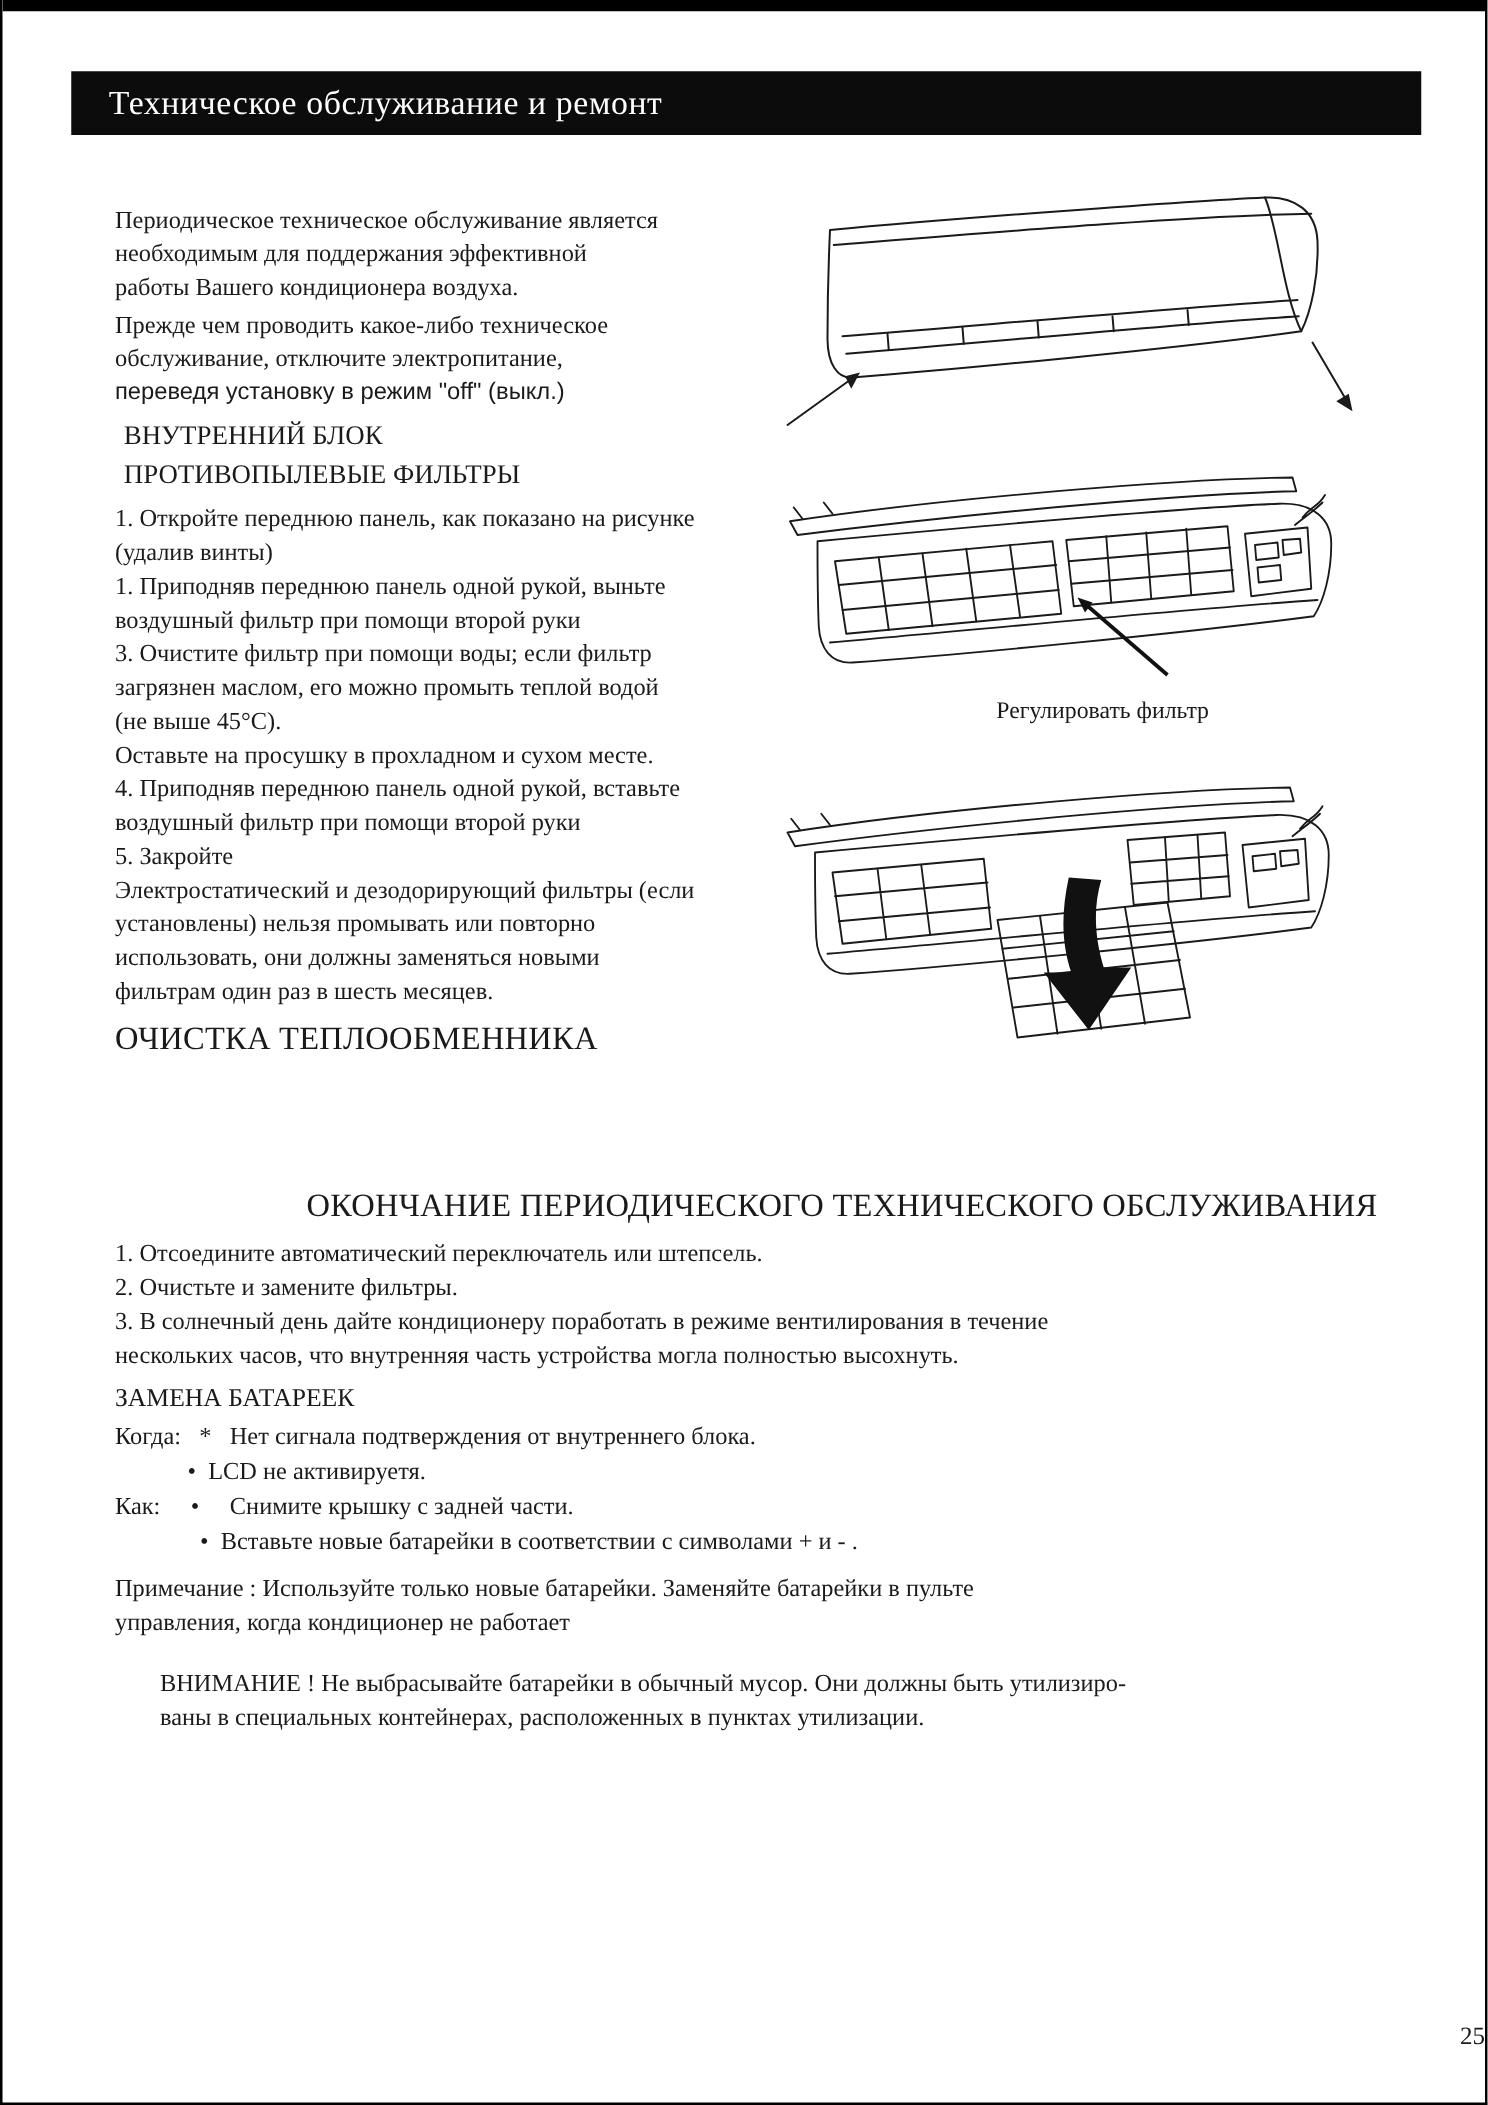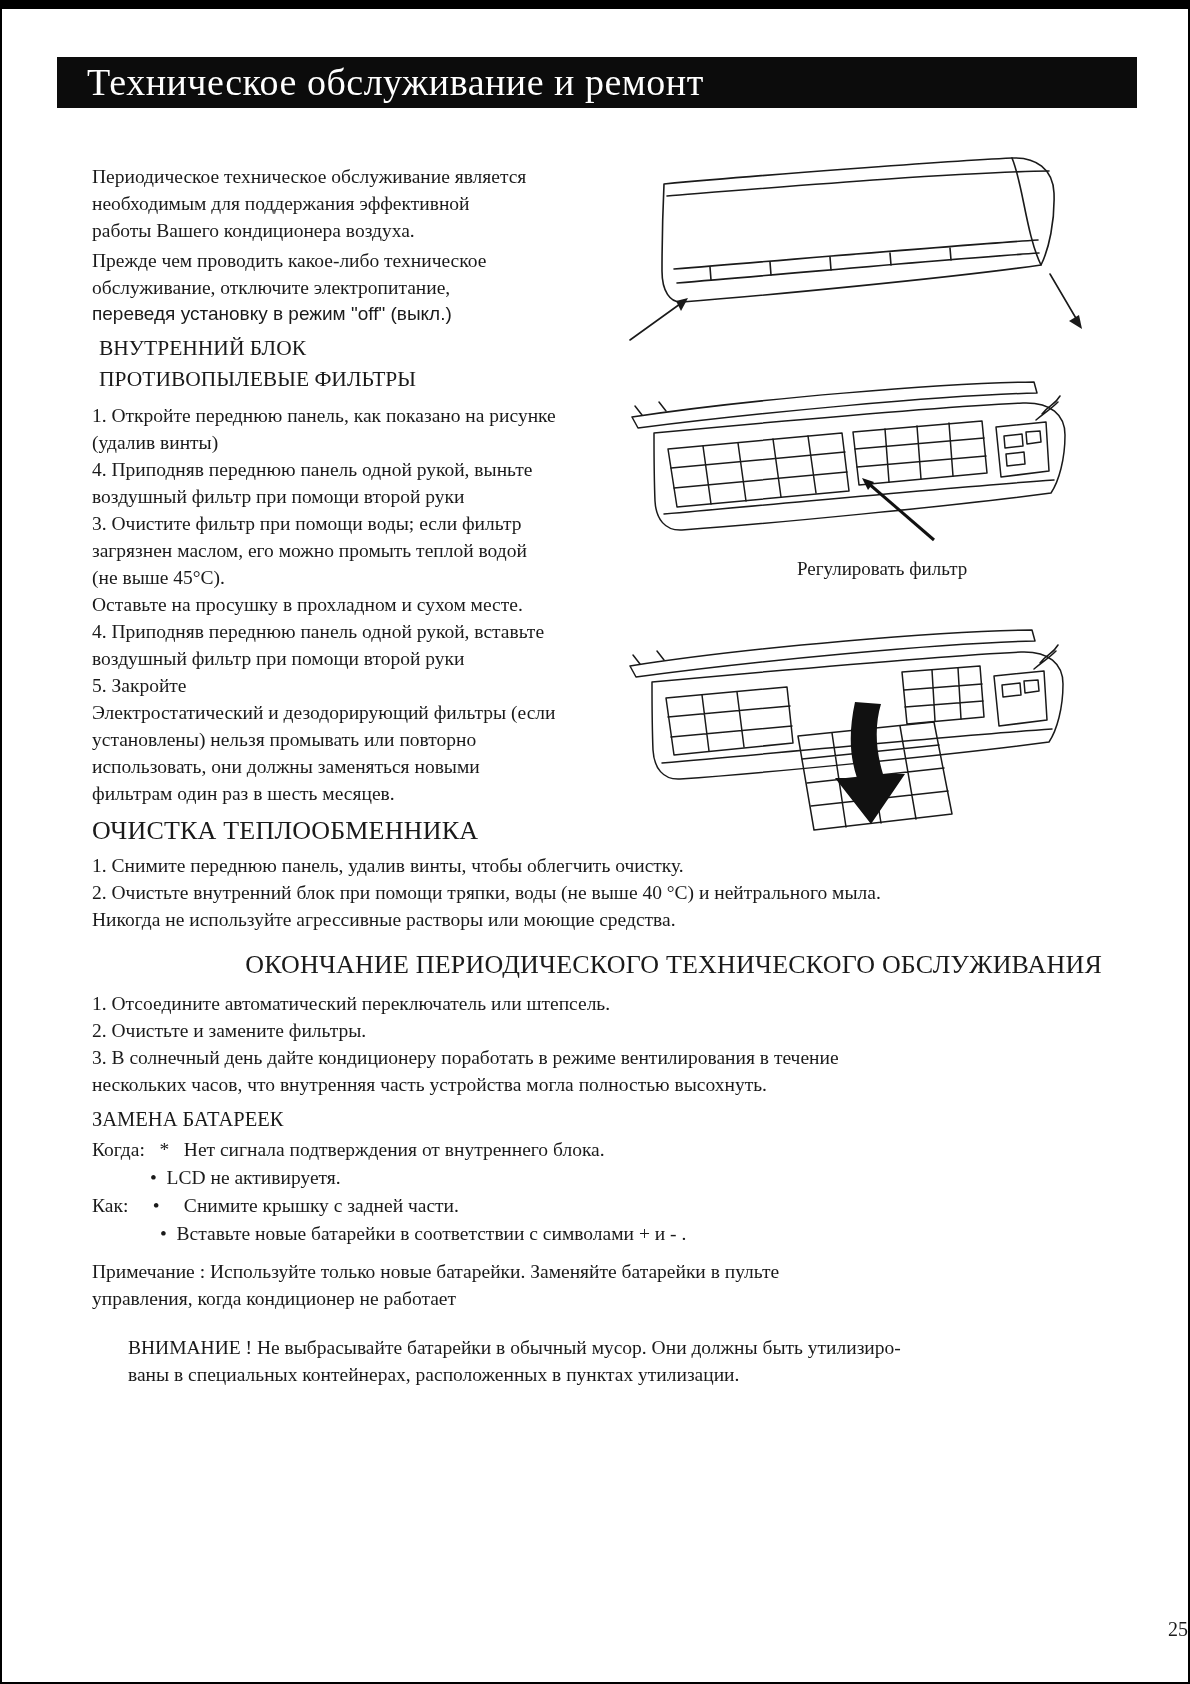--- a/index.html
+++ b/index.html
@@ -8,21 +8,21 @@
     position:relative; width:1190px; height:1684px; margin:0 auto;
     background:#ffffff; color:#1a1a1a;
     font-family:"Liberation Serif", serif;
     overflow:hidden;
     border-left:2px solid #000; border-right:2px solid #000; border-bottom:2px solid #000;
   }
   .abs { position:absolute; }
   .top-strip { position:absolute; top:0; left:0; width:100%; height:9px; background:#000; }
   .header-bar {
     position:absolute; left:55px; top:57px; width:1080px; height:51px;
-    background:#0c0c0c; color:#ffffff; font-size:38px; line-height:50px;
+    background:#0c0c0c; color:#ffffff; font-size:27px; line-height:50px;
     padding-left:30px; letter-spacing:0.5px;
   }
   .pre { white-space:pre-line; }
   .body-text { font-size:19.5px; line-height:27px; }
   .sans { font-family:"Liberation Sans", sans-serif; font-size:19px; line-height:26px; }
   .h-sub { font-size:21.5px; line-height:31px; white-space:pre-line; }
   .h-big { font-size:26px; line-height:30px; letter-spacing:0.2px; }
   .batt-line { font-size:19.5px; line-height:28px; white-space:pre-wrap; }
   .caption { font-size:19px; }
   .pagenum { position:absolute; left:0; right:0; top:1618px; text-align:right; font-size:20px; }
@@ -59,21 +59,21 @@
       <polygon points="462,181 459,167 449,173" fill="#1a1a1a"></polygon>
     </svg>
   </div>
 
   <div class="abs h-sub" style="left:97px; top:333px; width:420px;">ВНУТРЕННИЙ БЛОК
 ПРОТИВОПЫЛЕВЫЕ ФИЛЬТРЫ</div>
 
   <div class="abs" style="left:90px; top:402px; width:565px;">
     <div class="body-text pre">1. Откройте переднюю панель, как показано на рисунке
 (удалив винты)</div>
-    <div class="body-text pre">4. Приподняв переднюю панель одной рукой, выньте
+    <div class="body-text pre">1. Приподняв переднюю панель одной рукой, выньте
 воздушный фильтр при помощи второй руки</div>
     <div class="body-text pre">3. Очистите фильтр при помощи воды; если фильтр
 загрязнен маслом, его можно промыть теплой водой
 (не выше 45°C).</div>
     <div class="body-text pre">Оставьте на просушку в прохладном и сухом месте.</div>
     <div class="body-text pre">4. Приподняв переднюю панель одной рукой, вставьте
 воздушный фильтр при помощи второй руки</div>
     <div class="body-text pre">5. Закройте</div>
     <div class="body-text pre">Электростатический и дезодорирующий фильтры (если
 установлены) нельзя промывать или повторно
@@ -120,25 +120,20 @@
         <path d="M438,47 C446,37 450,39 456,29 M432,53 C442,45 448,41 454,35"></path>
         <path d="M196,120 L332,106 L350,198 L212,214 Z"></path>
         <path d="M230,117 L244,211 M264,113 L279,207 M298,110 L314,203 M200,143 L337,129 M205,167 L342,152 M209,190 L346,175"></path>
         <path d="M60,147 C200,135 358,119 450,113"></path>
       </g>
       <path d="M253,86 C247,114 247,138 255,162 L233,162 L269,208 L303,158 L281,158 C273,132 273,108 279,88 Z" fill="#111" stroke="none"></path>
     </svg>
   </div>
 
   <div class="abs h-big" style="left:90px; top:816px;">ОЧИСТКА ТЕПЛООБМЕННИКА</div>
-  <div class="abs" style="left:90px; top:852px; width:1015px;">
-    <div class="body-text pre">1. Снимите переднюю панель, удалив винты, чтобы облегчить очистку.</div>
-    <div class="body-text pre">2. Очистьте внутренний блок при помощи тряпки, воды (не выше 40 °C) и нейтрального мыла.
-Никогда не используйте агрессивные растворы или моющие средства.</div>
-  </div>
 
   <div class="abs h-big" style="left:90px; top:950px; width:1010px;text-align:right;">ОКОНЧАНИЕ ПЕРИОДИЧЕСКОГО ТЕХНИЧЕСКОГО ОБСЛУЖИВАНИЯ</div>
   <div class="abs" style="left:90px; top:990px; width:1015px;">
     <div class="body-text pre">1. Отсоедините автоматический переключатель или штепсель.</div>
     <div class="body-text pre">2. Очистьте и замените фильтры.</div>
     <div class="body-text pre">3. В солнечный день дайте кондиционеру поработать в режиме вентилирования в течение
 нескольких часов, что внутренняя часть устройства могла полностью высохнуть.</div>
   </div>
 
   <div class="abs body-text" style="left:90px; top:1106px; font-size:20.5px;">ЗАМЕНА БАТАРЕЕК</div>

